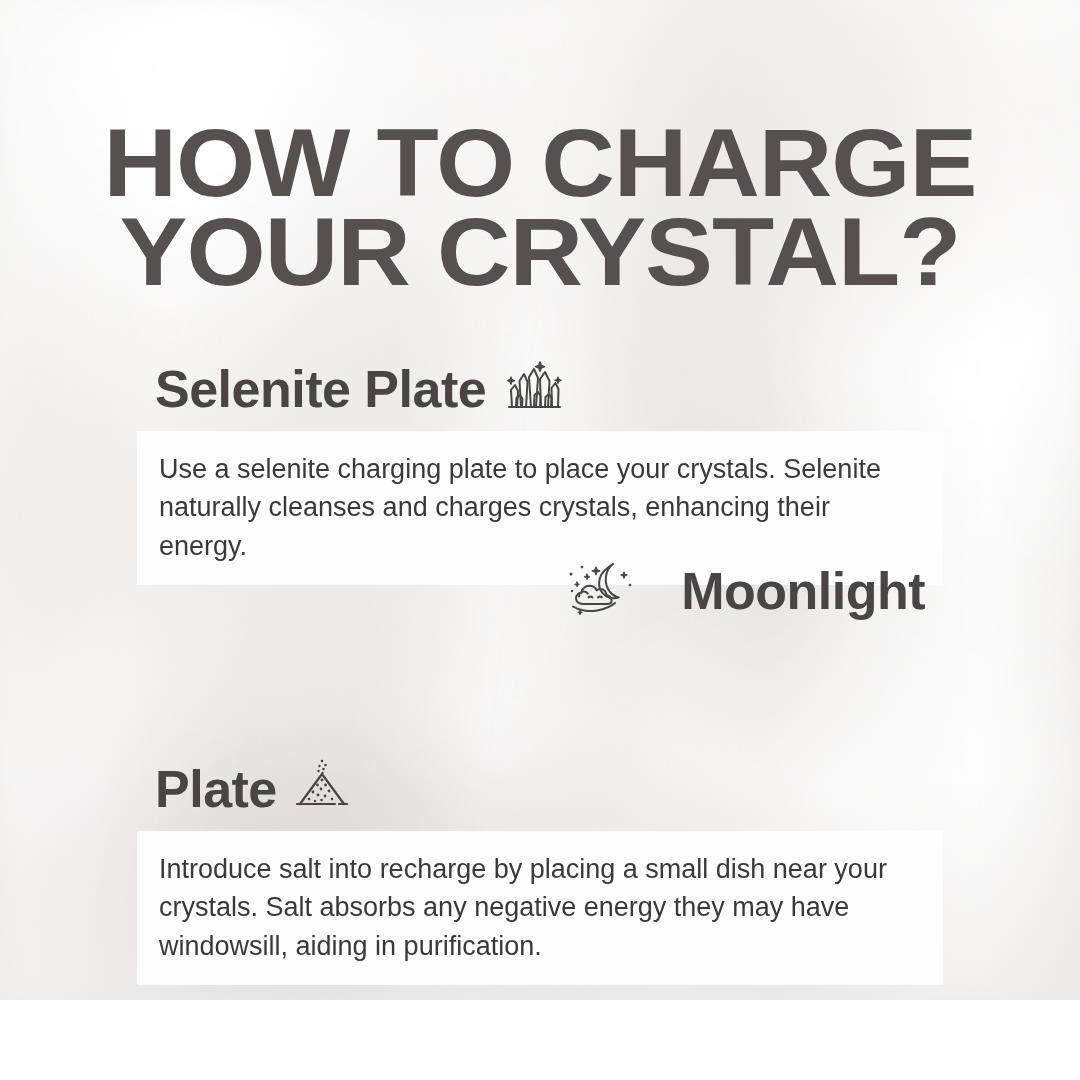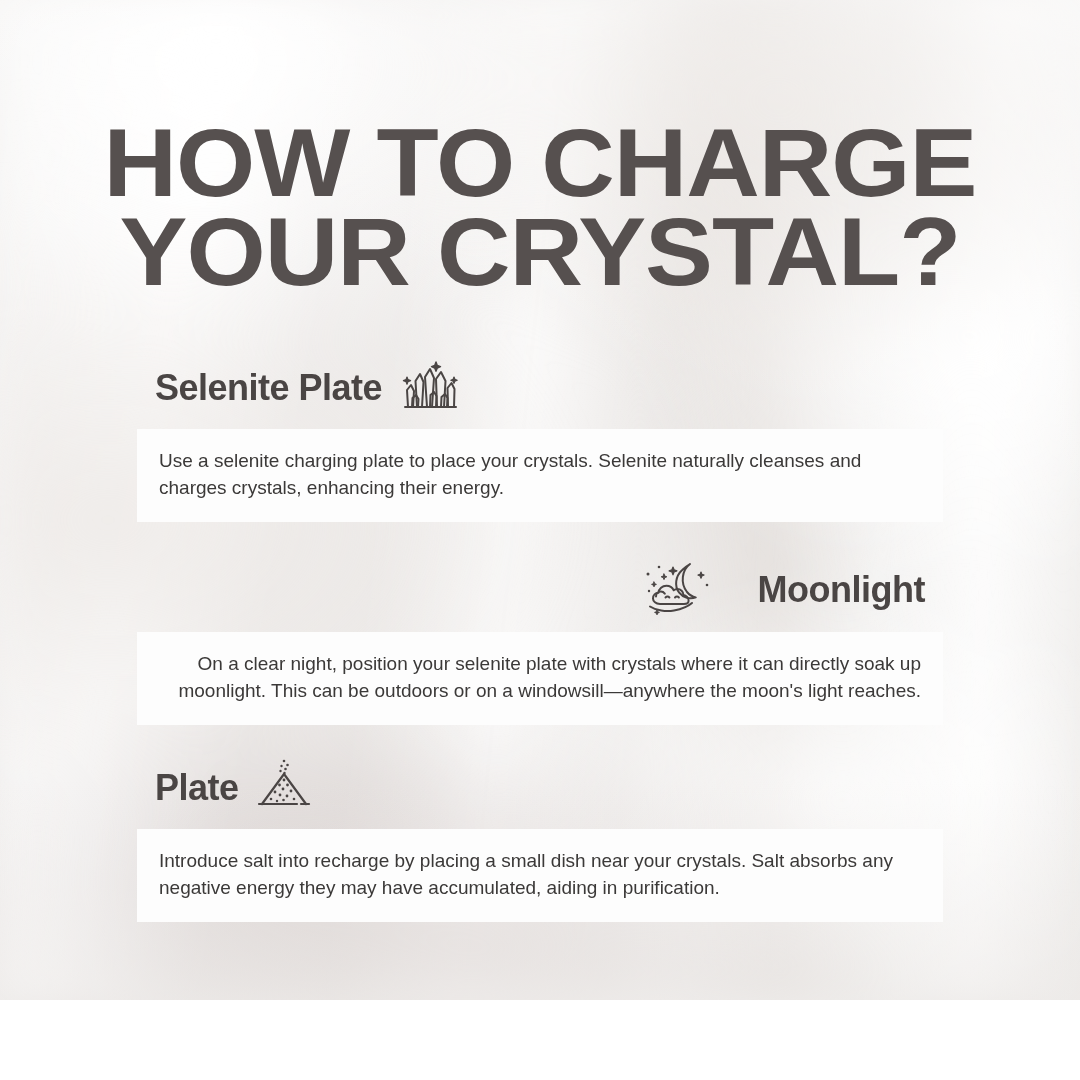--- a/index.html
+++ b/index.html
@@ -73,35 +73,35 @@
   .title .t-line { display:block; white-space:nowrap; }
 
   .section { position:absolute; left:137px; width:806px; }
 
   .sec-head {
     display:flex;
     align-items:center;
     gap:14px;
     color:#4a4544;
     font-weight:bold;
-    font-size:36px;
+    font-size:52px;
     line-height:1;
     letter-spacing:-.5px;
     padding:0 18px 10px 18px;
   }
   .sec-head.align-left  { justify-content:flex-start; }
   .sec-head.align-right { justify-content:flex-end;gap:44px; }
   .sec-head .htext { white-space:nowrap; }
 
   .sec-icon { flex:0 0 auto; display:block; }
 
   .sec-body {
     background:#fdfdfd;
     color:#3b3938;
-    font-size:19px;
+    font-size:27px;
     line-height:1.42;
     padding:19px 22px 20px 22px;
   }
   .sec-body.align-left  { text-align:left; }
   .sec-body.align-right { text-align:right; }
   .sec-body p { margin:0; }
 </style>
 </head>
 <body>
 
@@ -173,23 +173,20 @@
             <path d="M24 16 L24.8 18 L26.8 18.8 L24.8 19.6 L24 21.6 L23.2 19.6 L21.2 18.8 L23.2 18 Z" fill="#4a4544" stroke-width="1"></path>
             <path d="M14 24 L14.7 25.7 L16.4 26.4 L14.7 27.1 L14 28.8 L13.3 27.1 L11.6 26.4 L13.3 25.7 Z" fill="#4a4544" stroke-width="1"></path>
             <path d="M17 52 L17.7 53.7 L19.4 54.4 L17.7 55.1 L17 56.8 L16.3 55.1 L14.6 54.4 L16.3 53.7 Z" fill="#4a4544" stroke-width="1"></path>
             <circle cx="8" cy="16" r="1.5" fill="#4a4544" stroke="none"></circle>
             <circle cx="19" cy="9" r="1.3" fill="#4a4544" stroke="none"></circle>
             <circle cx="67" cy="27" r="1.3" fill="#4a4544" stroke="none"></circle>
             <circle cx="9" cy="33" r="1.2" fill="#4a4544" stroke="none"></circle>
           </svg>
         </span>
         <span class="htext">Moonlight</span>
-      </div>
-      <div class="sec-body align-right">
-        <p>On a clear night, position your selenite plate with crystals where it can directly soak up moonlight. This can be outdoors or on a windowsill—anywhere the moon's light reaches.</p>
       </div>
     </div>
 
     <div class="section" style="top:757px;">
       <div class="sec-head align-left">
         <span class="htext">Plate</span>
         <span class="sec-icon">
           <svg width="62" height="56" viewBox="0 0 62 56" fill="none" stroke="#4a4544" stroke-width="2.2" stroke-linejoin="round" stroke-linecap="round">
 
             <path d="M9 47 L31 17 L53 47"></path>
@@ -213,18 +210,18 @@
             <circle cx="27" cy="38" r="1.4" fill="#4a4544" stroke="none"></circle>
             <circle cx="34" cy="39" r="1.4" fill="#4a4544" stroke="none"></circle>
             <circle cx="18" cy="42" r="1.3" fill="#4a4544" stroke="none"></circle>
             <circle cx="41" cy="42" r="1.3" fill="#4a4544" stroke="none"></circle>
             <circle cx="30.5" cy="43" r="1.3" fill="#4a4544" stroke="none"></circle>
             <circle cx="24" cy="44" r="1.2" fill="#4a4544" stroke="none"></circle>
           </svg>
         </span>
       </div>
       <div class="sec-body align-left">
-        <p>Introduce salt into recharge by placing a small dish near your crystals. Salt absorbs any negative energy they may have accumulated, aiding in purification.</p>
+        <p>Introduce salt into recharge by placing a small dish near your crystals. Salt absorbs any negative energy they may have windowsill, aiding in purification.</p>
       </div>
     </div>
 
   </div>
 </div>
 
 </body></html>

